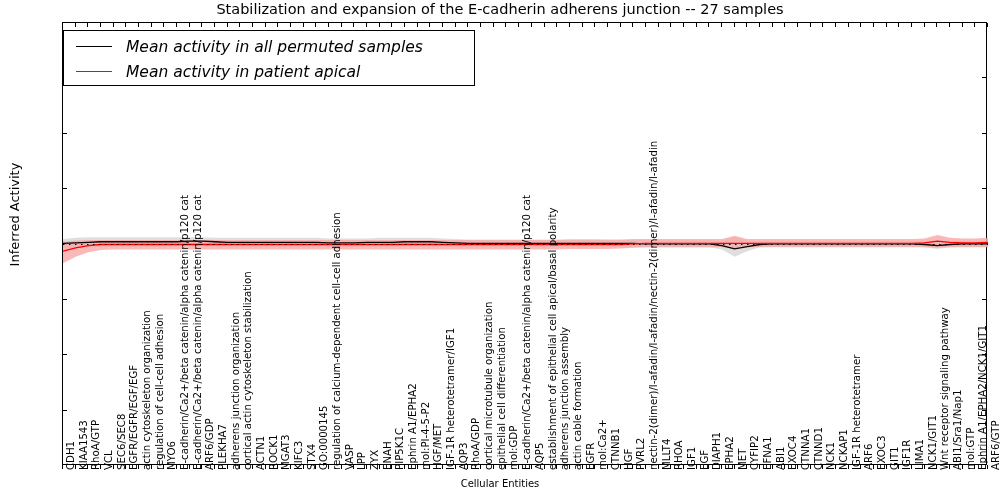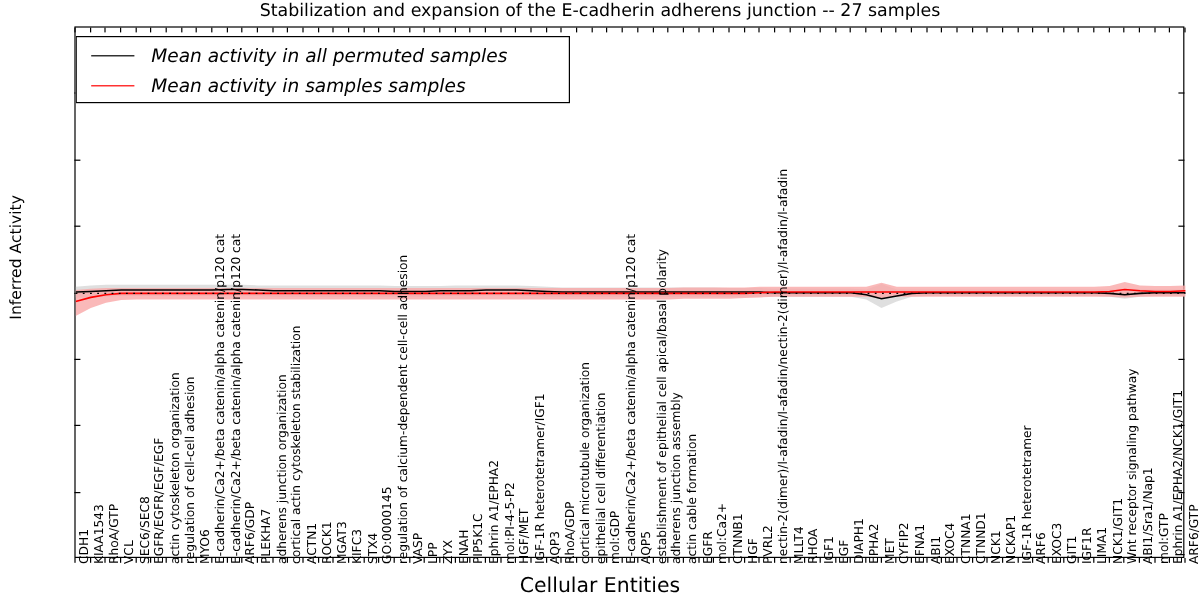--- a/index.html
+++ b/index.html
@@ -11,21 +11,21 @@
     position:absolute;left:0;top:1px;width:1000px;text-align:center;
     font-size:14.5px;color:#000;letter-spacing:0px;white-space:nowrap;
   }
   .ylabel{
     position:absolute;left:-86px;top:207px;width:200px;text-align:center;
     transform:rotate(-90deg);transform-origin:center center;
     font-size:13px;color:#000;
   }
   .xlabel{
     position:absolute;left:0;top:478px;width:1000px;text-align:center;
-    font-size:17px;color:#000;
+    font-size:10px;color:#000;
   }
 
   
   #plot{
     position:absolute;left:62px;top:22px;width:925px;height:443px;
     border:1px solid #000;box-sizing:border-box;background:transparent;
   }
   #plotsvg{position:absolute;left:0;top:0;width:925px;height:443px;display:block;}
   .ytickmark{position:absolute;left:62px;width:5px;height:1px;background:#000;}
   .ytickmark.r{left:982px;}
@@ -319,17 +319,17 @@
       <div class="xcat" style="left: 991px; top: 470px;">ARF6/GTP</div>
     </div>
 
   <div id="legend">
     <div class="legend-row">
       <span class="legend-swatch"></span>
       <span class="legend-text">Mean activity in all permuted samples</span>
     </div>
     <div class="legend-row">
       <span class="legend-swatch red"></span>
-      <span class="legend-text">Mean activity in samples samples</span>
+      <span class="legend-text">Mean activity in patient apical</span>
     </div>
   </div>
 
 </div>
 
 </body></html>

